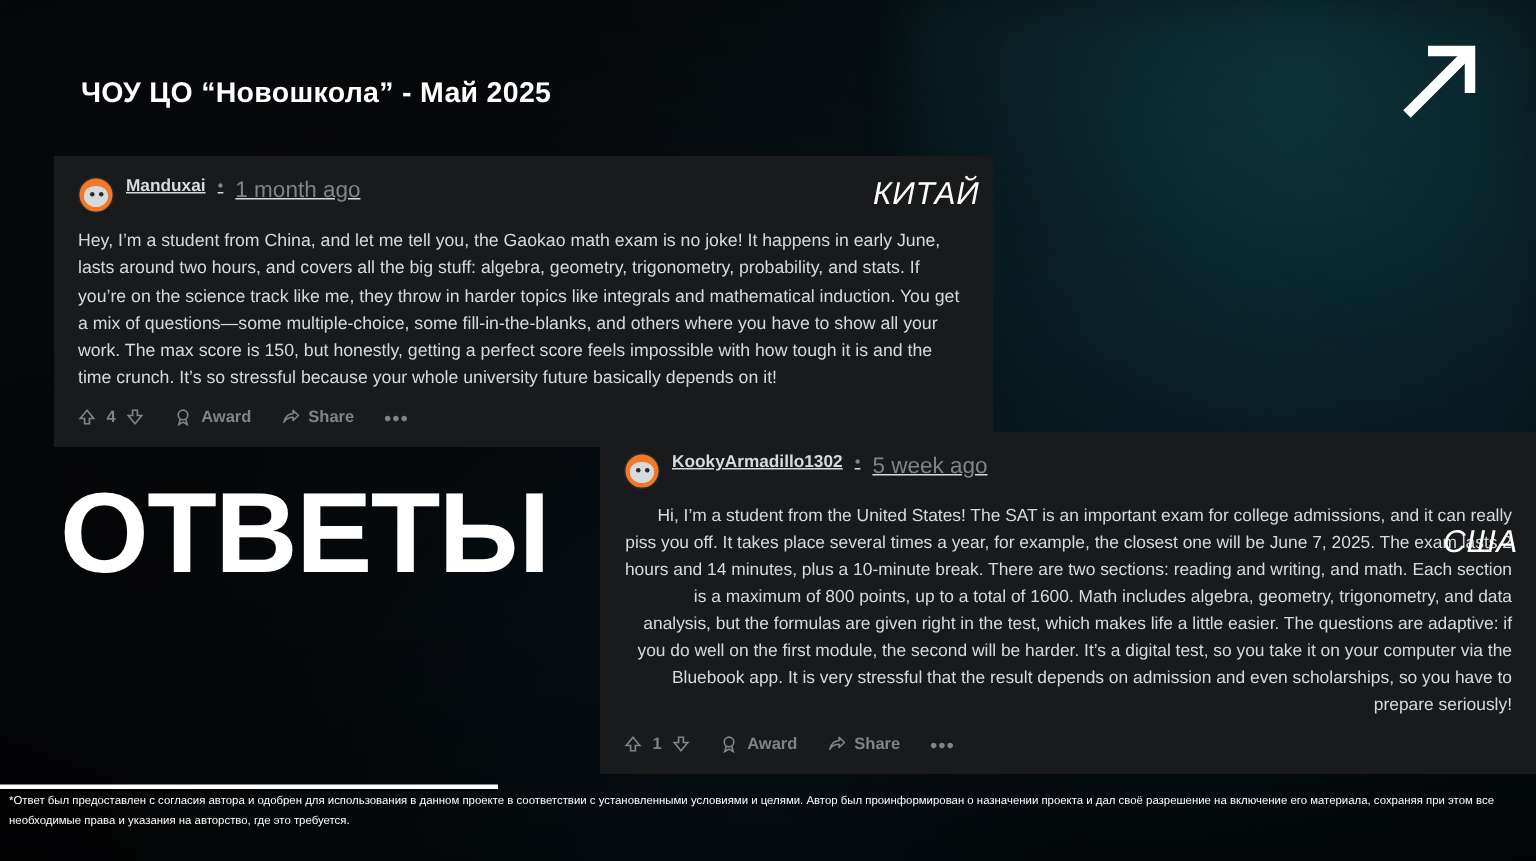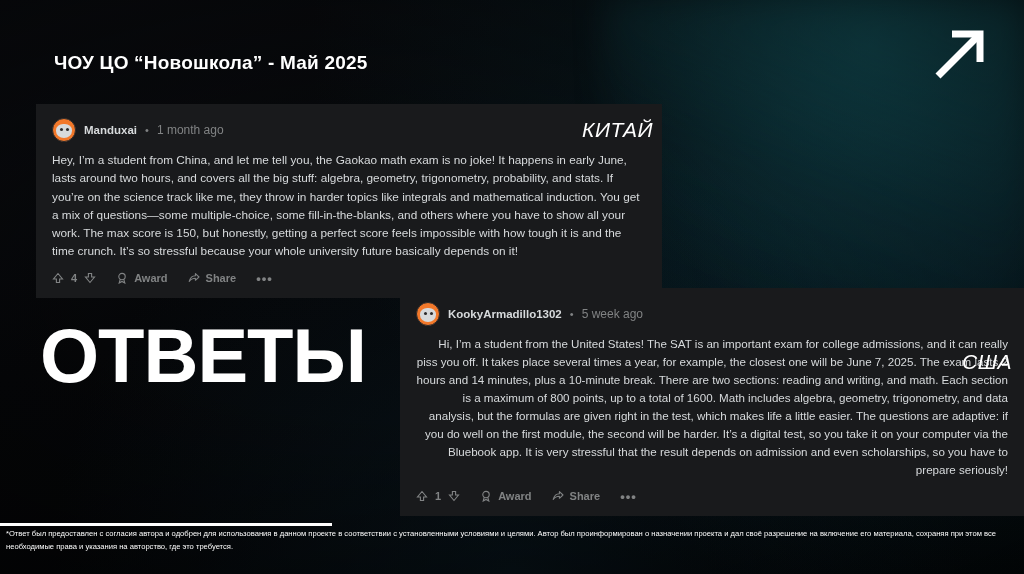--- a/index.html
+++ b/index.html
@@ -87,23 +87,24 @@
     top: 104px;
     width: 626px;
   }
   .card.usa {
     left: 400px;
     top: 288px;
     width: 624px;
   }
   .card-head {
     display: flex;
-    align-items: center;
+    align-items: flex-start;
     gap: 8px;
     margin-bottom: 9px;
+    text-decoration: underline;
   }
   .avatar {
     width: 22px;
     height: 22px;
     border-radius: 50%;
     background: #f2782a;
     position: relative;
     overflow: hidden;
     flex: 0 0 auto;
     border: 1px solid #2a2b2d;
@@ -127,21 +128,21 @@
   .username {
     font-size: 11.5px;
     font-weight: bold;
     color: #d7dadc;
   }
   .dot-sep {
     font-size: 11px;
     color: #818384;
   }
   .timestamp {
-    font-size: 12px;
+    font-size: 15px;
     color: #818384;
   }
   .card-body {
     font-size: 11.8px;
     line-height: 1.55;
     color: #d7dadc;
     margin-bottom: 10px;
   }
   .card.usa .card-body {
     font-size: 11.6px;

